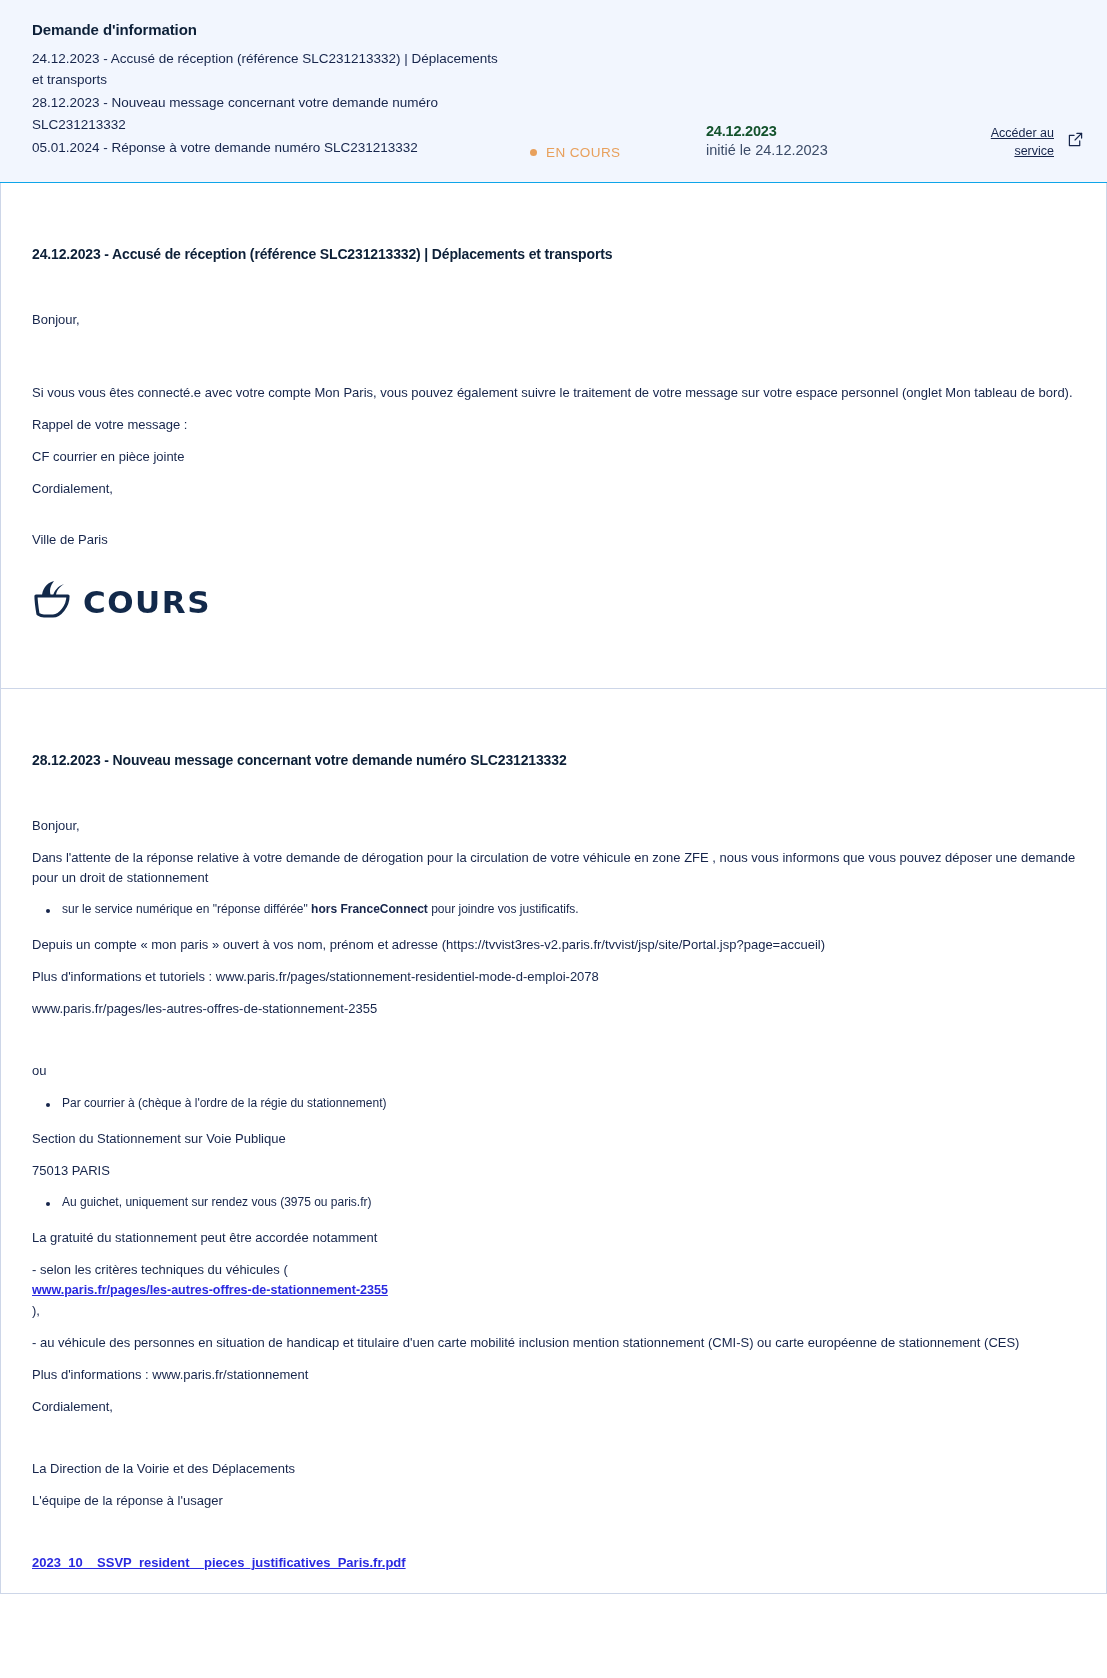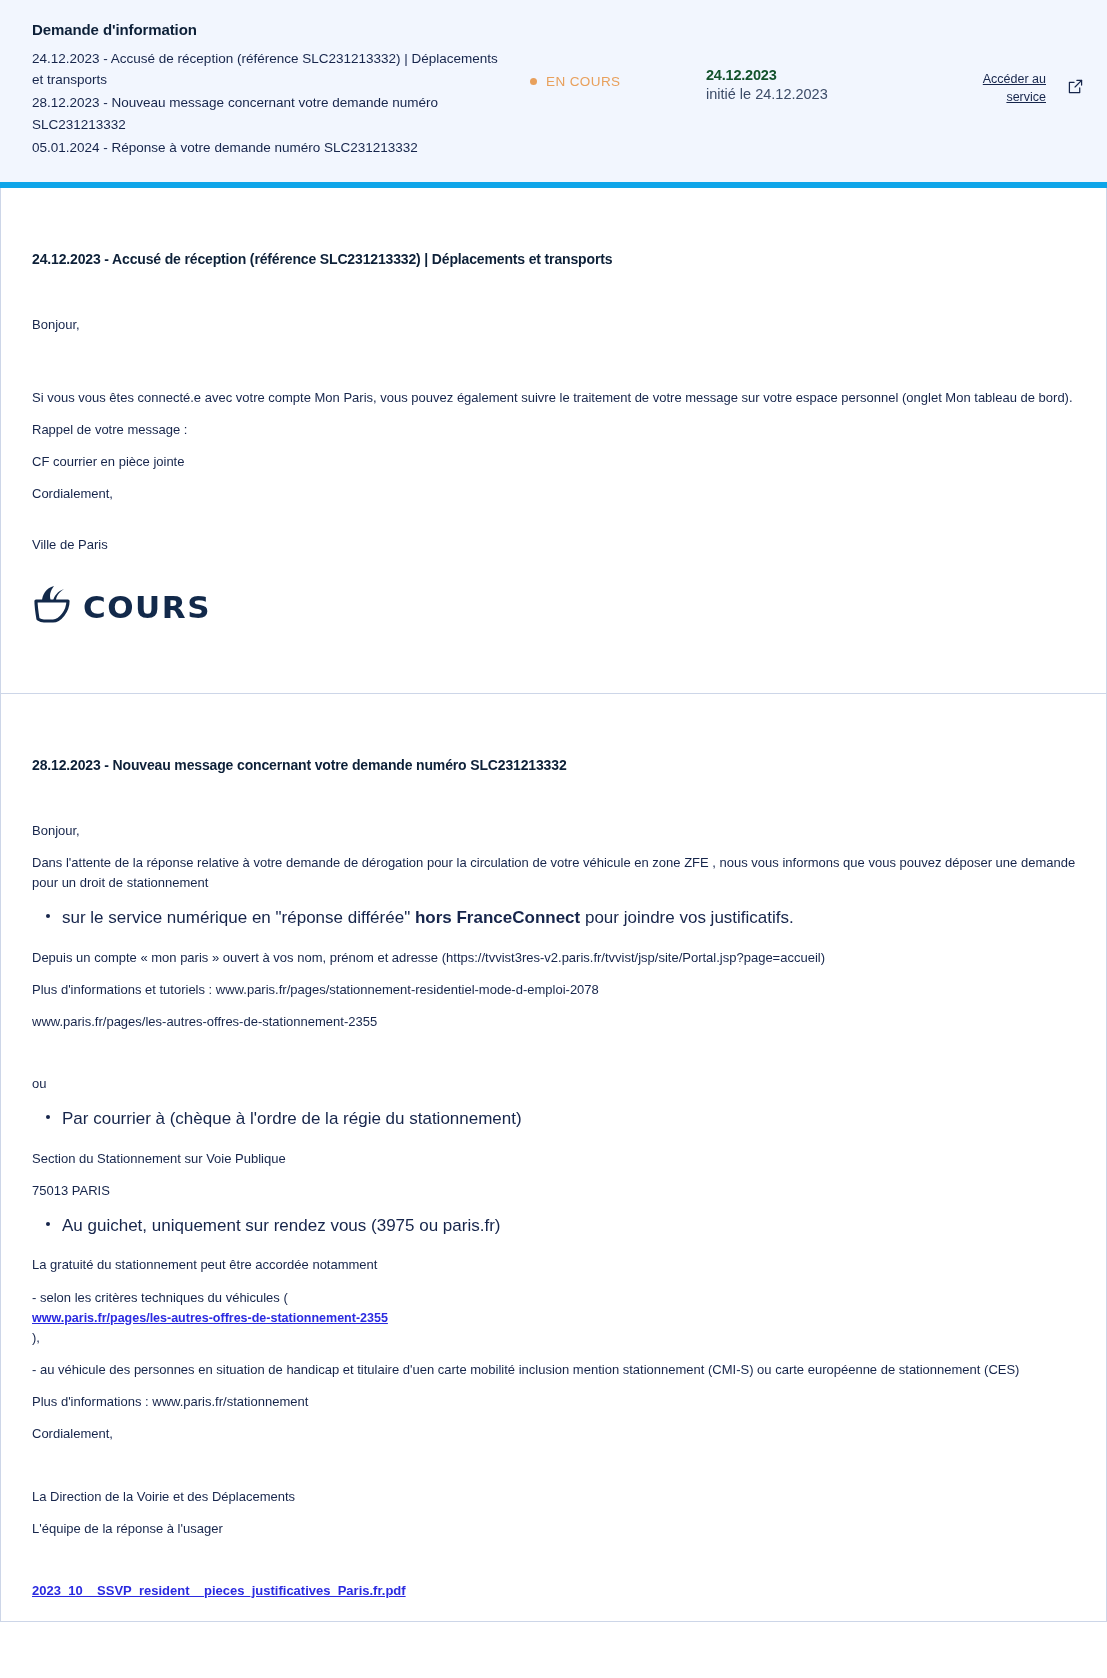--- a/index.html
+++ b/index.html
@@ -12,24 +12,24 @@
   body {
     width: 1107px;
     min-height: 1678px;
     color: #16254b;
     -webkit-font-smoothing: antialiased;
   }
 
   
   .summary {
     background: #f2f6fe;
-    border-bottom: 6px solid #0ea5e9;
+    border-bottom: 1px solid #0ea5e9;
     padding: 18px 24px 22px 32px;
     display: flex;
-    align-items: flex-start;
+    align-items: flex-end;
     min-height: 170px;
   }
   .summary-left {
     width: 480px;
     flex: 0 0 480px;
     padding-top: 2px;
   }
   .summary-title {
     font-size: 15px;
     font-weight: bold;
@@ -85,21 +85,21 @@
     color: #3c4c68;
     line-height: 1.32;
   }
 
   .summary-action {
     flex: 0 0 130px;
     display: flex;
     align-items: center;
     justify-content: flex-end;
     padding-top: 52px;
-    gap: 22px;
+    gap: 14px;
   }
   .action-link {
     font-size: 12.5px;
     color: #16254b;
     text-decoration: underline;
     text-align: right;
     line-height: 1.45;
     width: 82px;
     cursor: pointer;
   }
@@ -145,21 +145,21 @@
   .spacer-lg { height: 30px; }
   .spacer-md { height: 18px; }
 
   ul.b-list {
     margin: 0 0 0 0;
     padding: 0 0 0 22px;
     list-style: none;
   }
   li.bullet {
     position: relative;
-    font-size: 17px;
+    font-size: 12px;
     line-height: 1.5;
     color: #16254b;
     margin: 0 0 17px 0;
     padding-left: 8px;
   }
   li.bullet::before {
     content: "";
     position: absolute;
     left: -8px;
     top: 9px;

